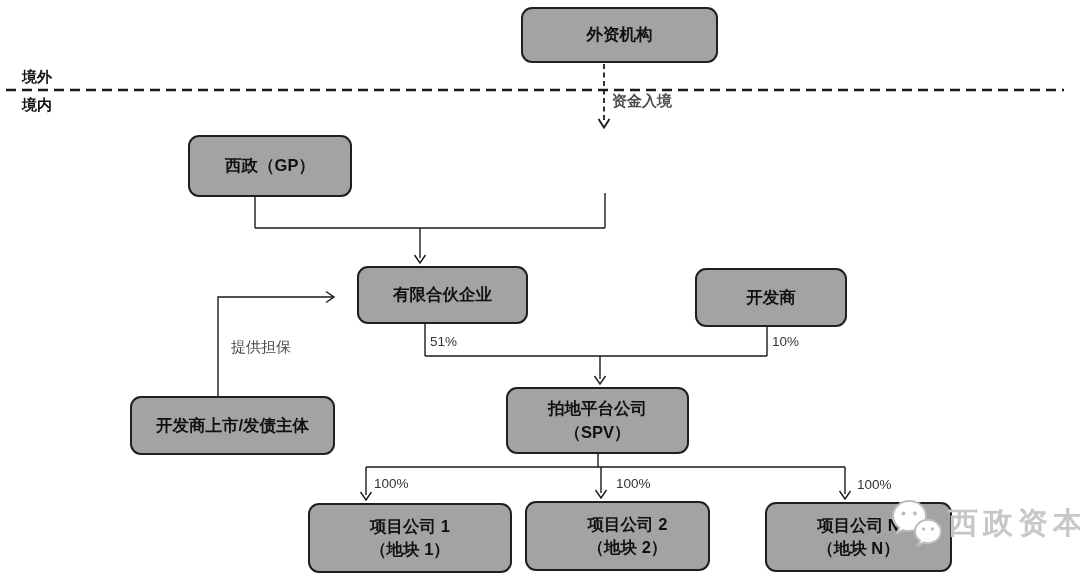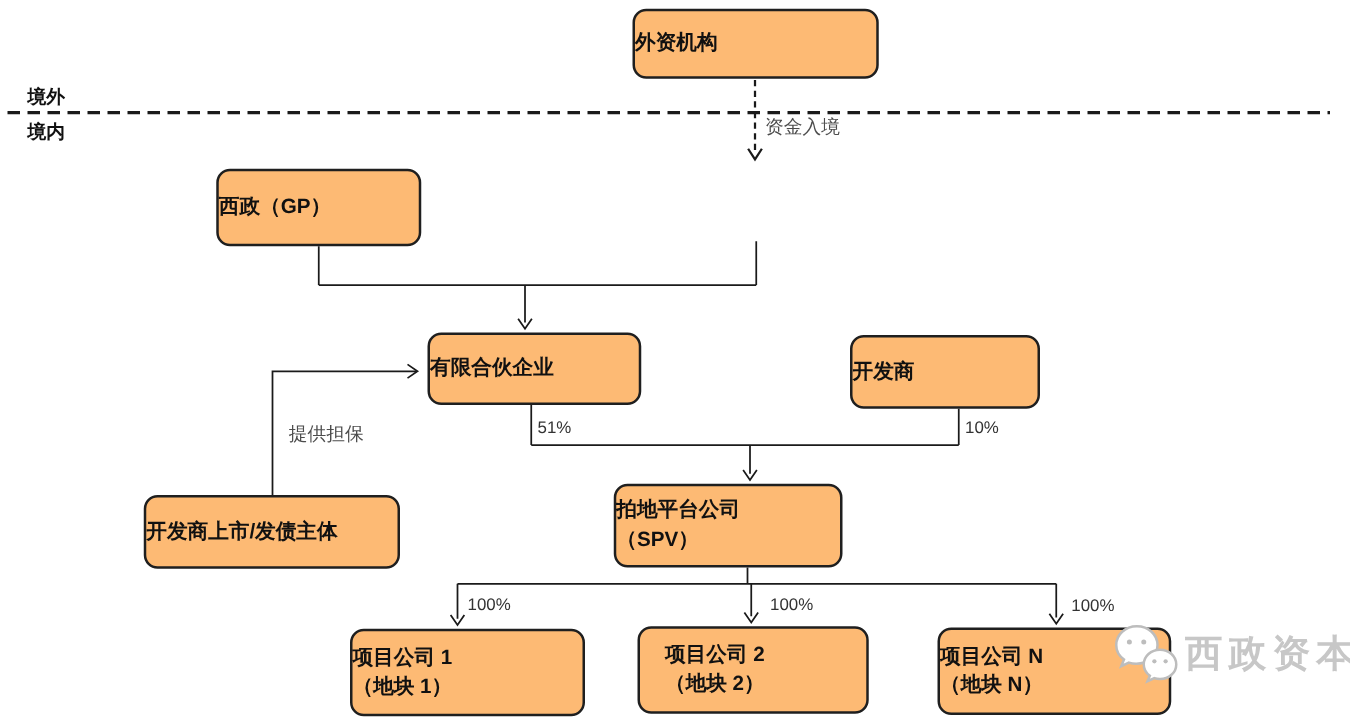--- a/index.html
+++ b/index.html
@@ -13,33 +13,34 @@
     background: #ffffff;
     overflow: hidden;
   }
   #wires {
     position: absolute; left: 0; top: 0;
     width: 1080px; height: 582px;
   }
   .node {
     position: absolute;
     box-sizing: border-box;
-    background: #fdba74;
+    background: #a3a3a3;
     border: 2.5px solid #1f1f1f;
     border-radius: 11px;
     display: flex;
     flex-direction: column;
-    align-items: flex-start;
+    align-items: center;
     justify-content: center;
     text-align: center;
     font-weight: bold;
     color: #111111;
     font-size: 16.5px;
     line-height: 1.4;
     z-index: 2;
+    margin-left: 15px;
   }
   .lbl {
     position: absolute;
     color: #333333;
     font-size: 13.5px;
     z-index: 3;
     white-space: nowrap;
   }
   .lbl-gray {
     color: #4d4d4d;
@@ -51,27 +52,27 @@
     font-size: 15px;
   }
   
   .n-foreign   { left: 506px; top: 7px;   width: 197px; height: 56px; }
   .n-gp        { left: 173px; top: 135px; width: 164px; height: 62px; }
   .n-spv-lp    { left: 519px; top: 130px; width: 172px; height: 63px; }
   .n-lp-firm   { left: 342px; top: 266px; width: 171px; height: 58px; }
   .n-developer { left: 680px; top: 268px; width: 152px; height: 59px; }
   .n-guarantor { left: 115px; top: 396px; width: 205px; height: 59px; }
   .n-platform  { left: 491px; top: 387px; width: 183px; height: 67px; }
-  .n-project1  { left: 280px; top: 503px; width: 188px; height: 70px; }
+  .n-project1  { left: 293px; top: 503px; width: 204px; height: 70px; }
   .n-project2  { left: 510px; top: 501px; width: 185px; height: 70px; padding-left: 20px; }
   .n-projectN  { left: 750px; top: 502px; width: 187px; height: 70px; }
   
   .l-offshore  { left: 22px;  top: 68px;  }
   .l-onshore   { left: 22px;  top: 96px;  }
-  .l-funds     { left: 612px; top: 92px;  }
+  .l-funds     { left: 612px; top: 92px; font-weight: bold;  }
   .l-guarantee { left: 231px; top: 338px; }
   .l-pct51     { left: 430px; top: 334px; }
   .l-pct49     { left: 772px; top: 334px; }
   .l-pct100-1  { left: 374px; top: 476px; }
   .l-pct100-2  { left: 616px; top: 476px; }
   .l-pct100-n  { left: 857px; top: 477px; }
   
   .watermark {
     position: absolute;
     left: 890px; top: 498px;

